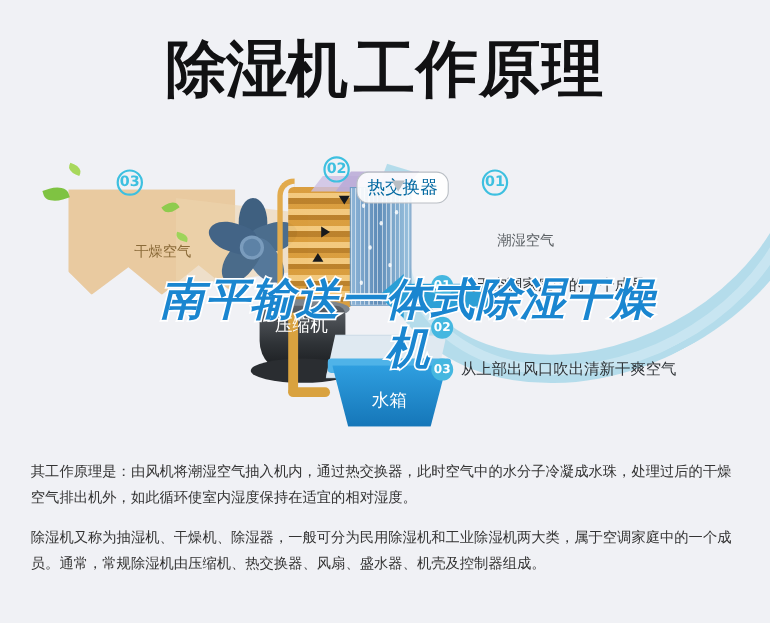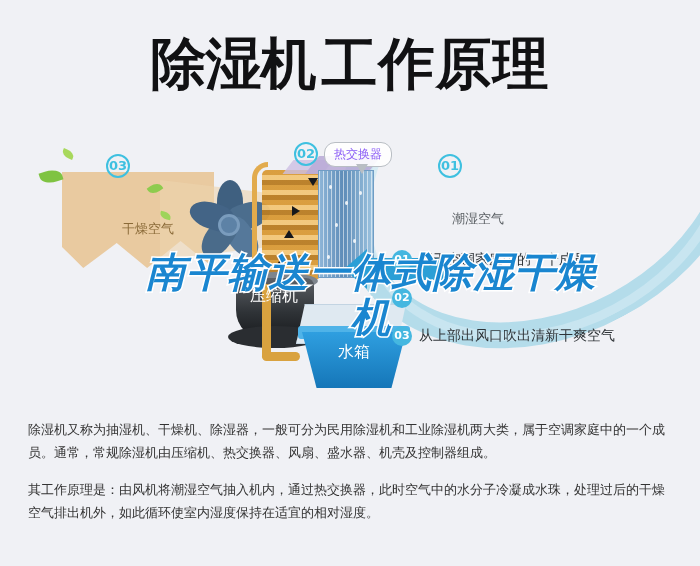--- a/index.html
+++ b/index.html
@@ -305,23 +305,24 @@
   }
   .dlabel.tan { color:#8a6a38; }
   .dlabel.white { color:#ffffff; font-size:16px; }
 
   .callout {
     position:absolute;
     padding:3px 9px;
     border:1.5px solid #b9bec4;
     border-radius:11px;
     background:rgba(255,255,255,.9);
-    font-size:12px;
-    color:#8b5cf6;
+    font-size:16px;
+    color:#0369a1;
     white-space:nowrap;
+    margin-top:14px;
   }
   .callout-tip {
     position:absolute;
     width:0; height:0;
     border-left:6px solid transparent;
     border-right:6px solid transparent;
     border-top:10px solid #b9bec4;
   }
 
   
@@ -455,21 +456,21 @@
     <div class="dlabel tan" style="left:122px; top:94px;">干燥空气</div>
 
     <div class="badge hollow" style="left:294px; top:16px;">02</div>
     <div class="callout" style="left:324px; top:16px;">热交换器</div>
     <div class="callout-tip" style="left:356px; top:38px;"></div>
 
     <div class="badge hollow" style="left:438px; top:28px;">01</div>
     <div class="dlabel" style="left:452px; top:84px;">潮湿空气</div>
 
     <div class="dlabel white" style="left:250px; top:160px;">压缩机</div>
-    <div class="dlabel white" style="left:338px; top:216px;">水箱</div>
+    <div class="dlabel white" style="left:338px; top:228px;">水箱</div>
   </div>
 
   <div class="steps">
     <div class="step">
       <span class="step-badge">01</span>
       <span class="step-text">属于空调家庭中的一个成员</span>
     </div>
     <div class="step">
       <span class="step-badge">02</span>
     </div>
@@ -478,17 +479,17 @@
       <span class="step-text">从上部出风口吹出清新干爽空气</span>
     </div>
   </div>
 
   <div class="watermark">
     <div>南平输送一体式除湿干燥</div>
     <div>机</div>
   </div>
 
   <div class="body-text">
+    <p>其工作原理是：由风机将潮湿空气抽入机内，通过热交换器，此时空气中的水分子冷凝成水珠，处理过后的干燥空气排出机外，如此循环使室内湿度保持在适宜的相对湿度。</p>
     <p>除湿机又称为抽湿机、干燥机、除湿器，一般可分为民用除湿机和工业除湿机两大类，属于空调家庭中的一个成员。通常，常规除湿机由压缩机、热交换器、风扇、盛水器、机壳及控制器组成。</p>
-    <p>其工作原理是：由风机将潮湿空气抽入机内，通过热交换器，此时空气中的水分子冷凝成水珠，处理过后的干燥空气排出机外，如此循环使室内湿度保持在适宜的相对湿度。</p>
   </div>
 
 </div>
 
 </body></html>

